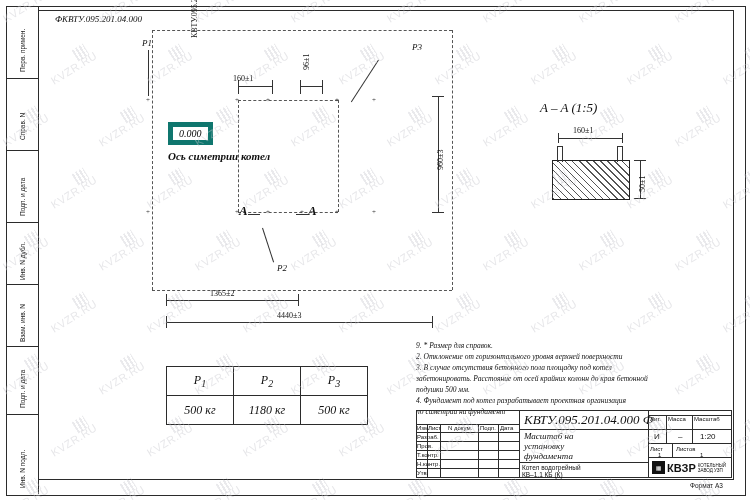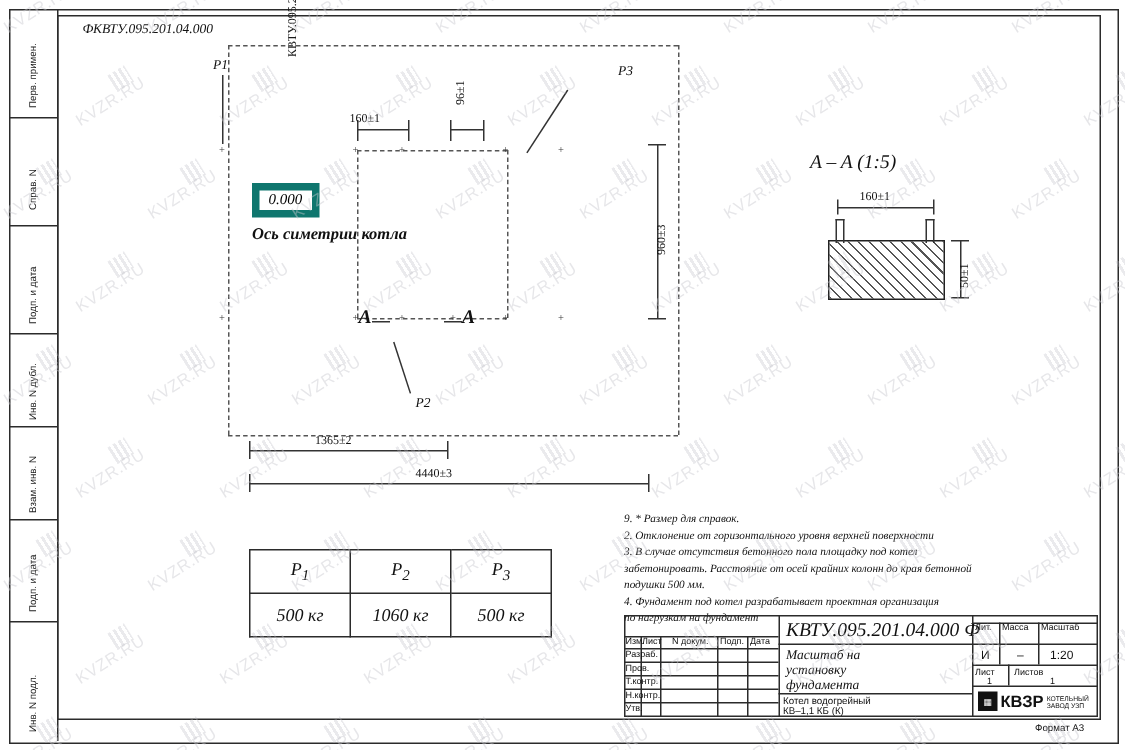--- a/index.html
+++ b/index.html
@@ -386,21 +386,21 @@
   <div class="lbl ital" style="left:142px;top:38px;">Р1</div>
 
   <div class="thin" style="left:262px;top:228px;width:1px;height:36px;transform:rotate(-18deg);transform-origin:top;"></div>
   <div class="lbl ital" style="left:277px;top:263px;">Р2</div>
 
   <div class="thin" style="left:378px;top:60px;width:1px;height:50px;transform:rotate(33deg);transform-origin:top;"></div>
   <div class="lbl ital" style="left:412px;top:42px;">Р3</div>
 
   <div class="zero" style="left:168px;top:122px;">0.000</div>
 
-  <div class="axis" style="left:168px;top:150px;">Ось симетрии котла</div>
+  <div class="axis" style="left:168px;top:150px;">Ось симетрии котел</div>
 
   <div class="lbl ital" style="left:239px;top:203px;font-size:13px;font-weight:bold;">A</div>
   <div class="lbl ital" style="left:308px;top:203px;font-size:13px;font-weight:bold;">A</div>
   <div class="thin" style="left:248px;top:214px;width:12px;height:1px;"></div>
   <div class="thin" style="left:296px;top:214px;width:12px;height:1px;"></div>
 
   <div class="thin" style="left:238px;top:86px;width:34px;height:1px;"></div>
   <div class="thin" style="left:238px;top:80px;width:1px;height:14px;"></div>
   <div class="thin" style="left:272px;top:80px;width:1px;height:14px;"></div>
   <div class="dim" style="left:233px;top:74px;">160±1</div>
@@ -449,34 +449,34 @@
 
   <table class="ptab" style="left:166px;top:366px;">
     <tbody>
         <tr>
       <td class="hd"><span class="ital">Р</span><sub>1</sub></td>
       <td class="hd"><span class="ital">Р</span><sub>2</sub></td>
       <td class="hd"><span class="ital">Р</span><sub>3</sub></td>
     </tr>
     <tr>
       <td>500 кг</td>
-      <td>1060 кг</td>
+      <td>1180 кг</td>
       <td>500 кг</td>
     </tr>
   </tbody>
     </table>
 
   <div class="notes" style="left:416px;top:340px;">
     <div>9. * Размер для справок.</div>
     <div>2. Отклонение от горизонтального уровня верхней поверхности</div>
     <div>3. В случае отсутствия бетонного пола площадку под котел</div>
     <div>забетонировать. Расстояние от осей крайних колонн до края бетонной</div>
     <div>подушки 500 мм.</div>
     <div>4. Фундамент под котел разрабатывает проектная организация</div>
-    <div>по нагрузкам на фундамент</div>
+    <div>по симетрии на фундамент</div>
   </div>
 
   <div class="tb" style="left:416px;top:410px;width:316px;height:68px;"></div>
 
   <div class="thin" style="left:519px;top:410px;width:1px;height:68px;background:#2b2b2b;"></div>
   <div class="thin" style="left:648px;top:410px;width:1px;height:68px;background:#2b2b2b;"></div>
 
   <div class="thin" style="left:416px;top:432px;width:103px;height:1px;background:#2b2b2b;"></div>
   <div class="thin" style="left:416px;top:441px;width:103px;height:1px;background:#2b2b2b;"></div>
   <div class="thin" style="left:416px;top:450px;width:103px;height:1px;background:#2b2b2b;"></div>

